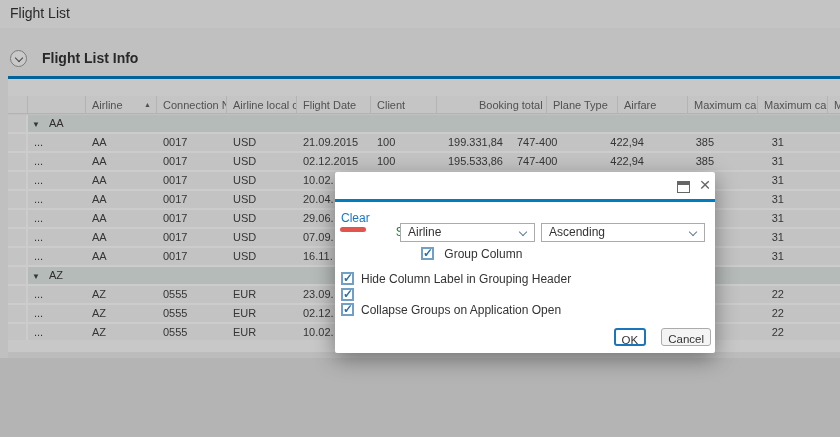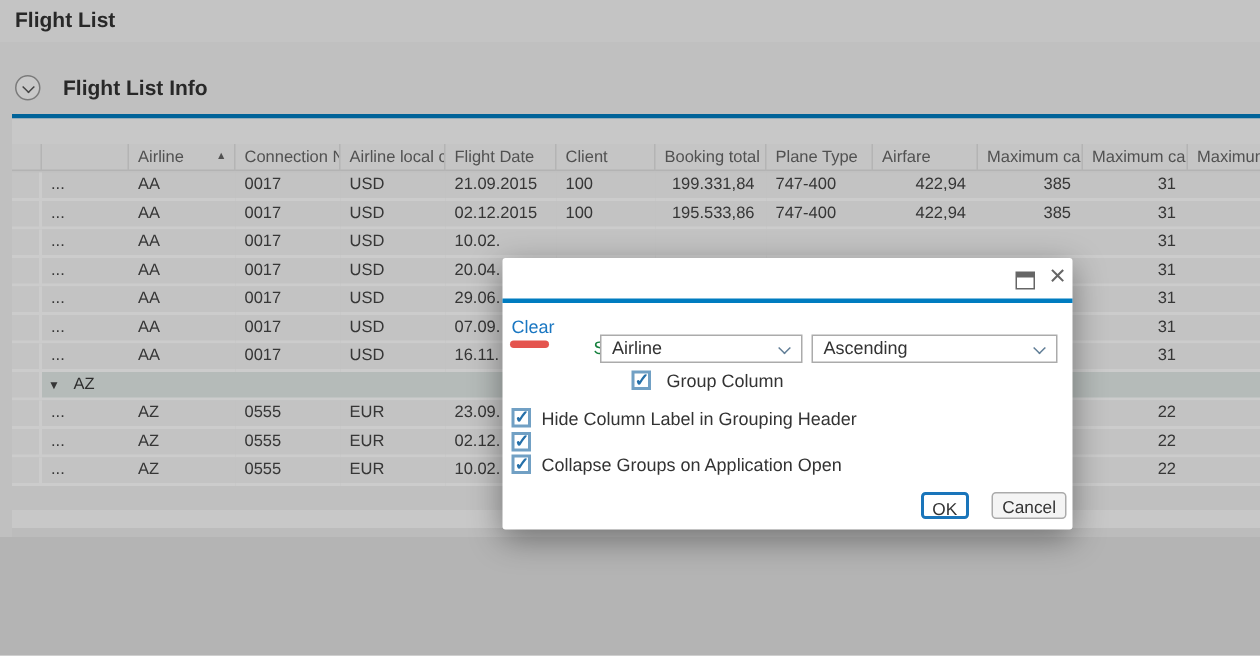--- a/index.html
+++ b/index.html
@@ -1,21 +1,21 @@
 <!DOCTYPE html>
 <html><head>
 <meta charset="utf-8">
 <style>
   * { margin:0; padding:0; box-sizing:border-box; }
   html,body { width:840px; height:437px; overflow:hidden;
     font-family:"Liberation Sans", sans-serif; background:#f0f0f0; }
   .app { position:absolute; inset:0; background:#f0f0f0; }
 
   .page-header { position:absolute; left:0; top:0; width:840px; height:28px; background:#f5f5f5; }
-  .page-title { position:absolute; left:10px; top:5px; font-size:14px; font-weight:bold; color:#333; }
+  .page-title { position:absolute; left:10px; top:5px; font-size:14px; font-weight:normal; color:#333; }
 
   .panel-header { position:absolute; left:0; top:44px; width:840px; height:32px; }
   .expander { position:absolute; left:10px; top:6px; width:17px; height:17px; border-radius:50%;
     border:1px solid #9a9a9a; background:#fcfcfc; cursor:pointer; }
   .expander .chev { position:absolute; left:4.5px; top:4px; width:6px; height:6px;
     border-right:1.5px solid #555; border-bottom:1.5px solid #555; transform:rotate(45deg); }
   .panel-title { position:absolute; left:42px; top:6px; font-size:14px; font-weight:bold; color:#333; }
 
   .accent-line { position:absolute; left:8px; right:0; top:76px; height:3px; background:#007cc0; }
   .toolbar { position:absolute; left:8px; right:0; top:79px; height:17px; background:#fbfbfb; }
@@ -101,30 +101,34 @@
   <div class="toolbar"></div>
 
   <div class="thead" id="thead">
       <div class="hcell" style="width: 20px;"><span></span></div>
       <div class="hcell" style="width: 58px;"><span></span></div>
       <div class="hcell" style="width: 71px;"><span>Airline</span><span class="sort-asc">▲</span></div>
       <div class="hcell" style="width: 70px;"><span>Connection N...</span></div>
       <div class="hcell" style="width: 70px;"><span>Airline local c...</span></div>
       <div class="hcell" style="width: 74px;"><span>Flight Date</span></div>
       <div class="hcell" style="width: 66px;"><span>Client</span></div>
-      <div class="hcell" style="width: 74px;"><span>Booking total</span></div>
+      <div class="hcell" style="width: 74px; margin-left: 36px;"><span>Booking total</span></div>
       <div class="hcell" style="width: 71px;"><span>Plane Type</span></div>
       <div class="hcell" style="width: 70px;"><span>Airfare</span></div>
       <div class="hcell" style="width: 70px;"><span>Maximum ca...</span></div>
       <div class="hcell" style="width: 70px;"><span>Maximum ca...</span></div>
       <div class="hcell fill" style="width: 48px;"><span>Maximum...</span></div>
     </div>
   <div class="tbody" id="tbody">
       <div class="trow">
         <div class="selcell"></div>
+        <div class="grpcell"><span class="grp-tri">▼</span><span>AA</span></div>
+      </div>
+      <div class="trow">
+        <div class="selcell"></div>
         <div class="dcell" style="width: 58px;">...</div>
         <div class="dcell" style="width: 71px;">AA</div>
         <div class="dcell" style="width: 70px;">0017</div>
         <div class="dcell" style="width: 70px;">USD</div>
         <div class="dcell" style="width: 74px;">21.09.2015</div>
         <div class="dcell" style="width: 66px;">100</div>
         <div class="dcell num" style="width: 74px;">199.331,84</div>
         <div class="dcell" style="width: 71px;">747-400</div>
         <div class="dcell num" style="width: 70px;">422,94</div>
         <div class="dcell num" style="width: 70px;">385</div>

